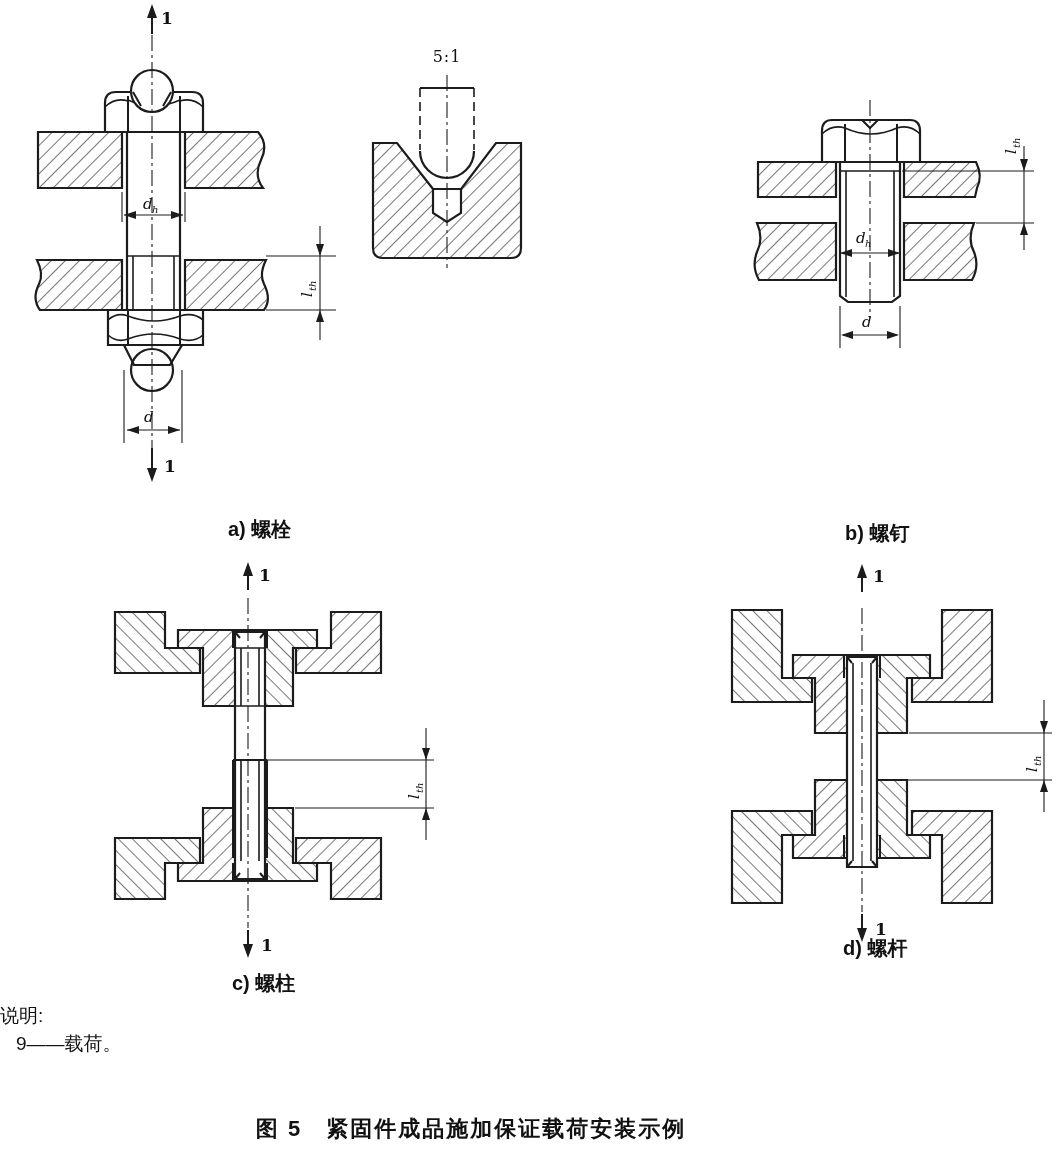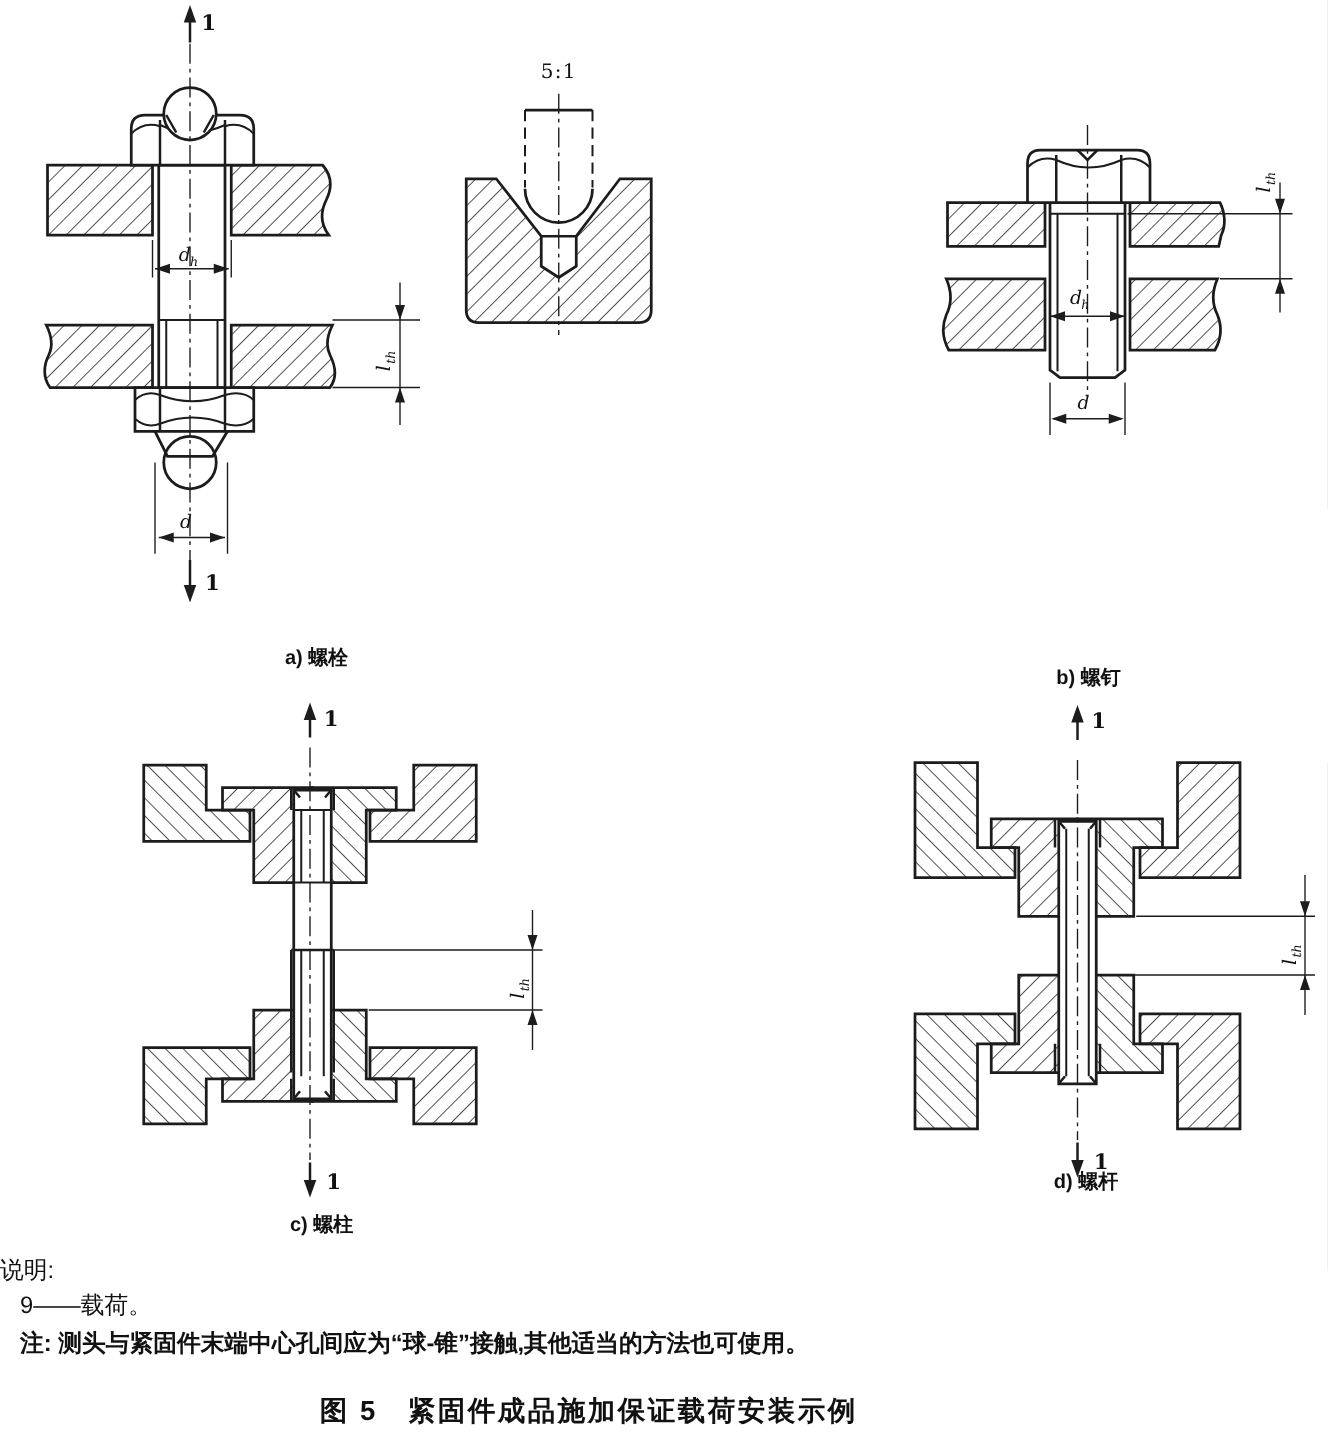--- a/index.html
+++ b/index.html
@@ -15,21 +15,21 @@
   .thin2{fill:none;stroke:#1c1c1c;stroke-width:2;}
   .dim{fill:none;stroke:#1c1c1c;stroke-width:1.1;}
   .cl{fill:none;stroke:#1c1c1c;stroke-width:1.1;stroke-dasharray:16 4 3 4;}
   .dash{fill:none;stroke:#1c1c1c;stroke-width:1.6;stroke-dasharray:9 5;}
   .ah{fill:#1c1c1c;stroke:none;}
   text.dimlbl{font:italic 15px "DejaVu Serif",serif;fill:#111;}
   text.dimsub{font:italic 10px "DejaVu Serif",serif;fill:#111;}
   text.num{font:600 17px "DejaVu Serif",serif;fill:#111;}
   text.scale{font:16px "DejaVu Serif",serif;fill:#111;letter-spacing:1px;}
   
-  .subcap{position:absolute;font-weight:700;font-size:16px;white-space:nowrap;}
+  .subcap{position:absolute;font-weight:700;font-size:20px;white-space:nowrap;}
   .bodytext{position:absolute;font-size:19px;white-space:nowrap;}
   .figcap{position:absolute;left:0;width:942px;text-align:center;
           font-weight:700;font-size:22px;letter-spacing:2px;}
 </style>
 </head>
 <body>
 
 <div id="page">
 
 <svg id="art" width="1062" height="1000" viewBox="0 0 1062 1000">
@@ -208,22 +208,21 @@
     <polygon class="ah" points="1044,733 1040,721 1048,721"></polygon>
         <polygon class="ah" points="1044,780 1040,792 1048,792"></polygon>
     <g transform="translate(1037,772) rotate(-90)">
       <text class="dimlbl" x="0" y="0">l</text>
       <text class="dimsub" x="6" y="4">th</text>
     </g>
   </g>
 </svg>
 
   <div class="subcap" style="left:228px;top:516px;">a) 螺栓</div>
-  <div class="subcap" style="left:845px;top:532px;">b) 螺钉</div>
+  <div class="subcap" style="left:845px;top:520px;">b) 螺钉</div>
   <div class="subcap" style="left:232px;top:970px;text-align:center;">c) 螺柱</div>
   <div class="subcap" style="left:843px;top:935px;">d) 螺杆</div>
 
   <div class="bodytext" style="left:0;top:1003px;">说明:</div>
   <div class="bodytext" style="left:16px;top:1031px;">9——载荷。</div>
-  <div class="bodytext" style="left:16px;top:1062px;font-weight:600;">注: 测头与紧固件末端中心孔间应为“球-锥”接触,其他适当的方法也可使用。</div>
 
   <div class="figcap" style="top:1114px;">图 5　紧固件成品施加保证载荷安装示例</div>
 </div>
 
 </body></html>

